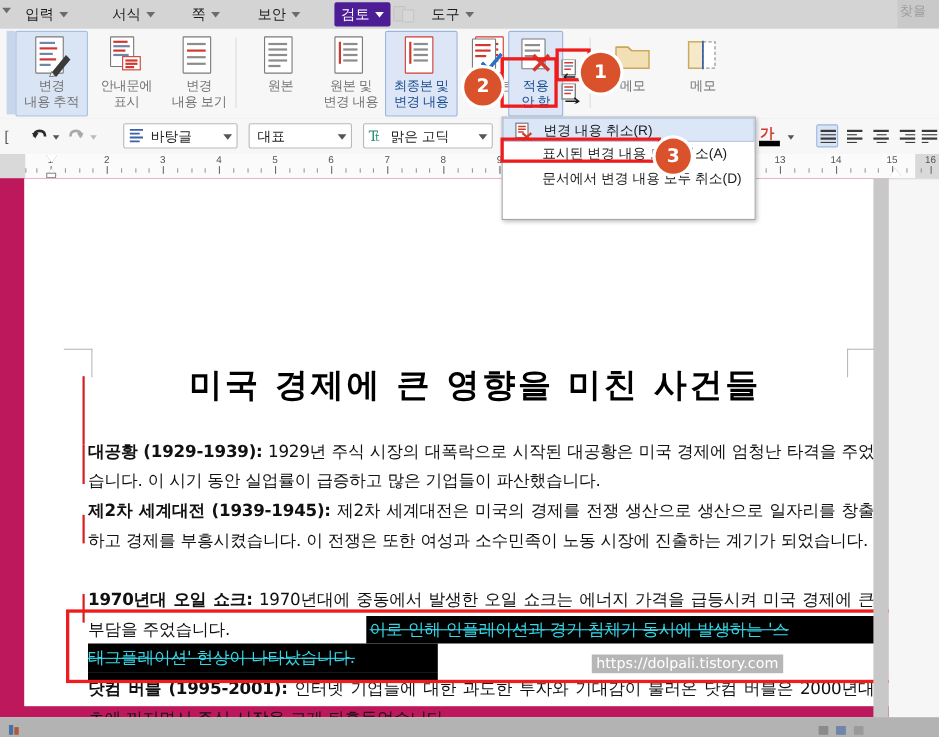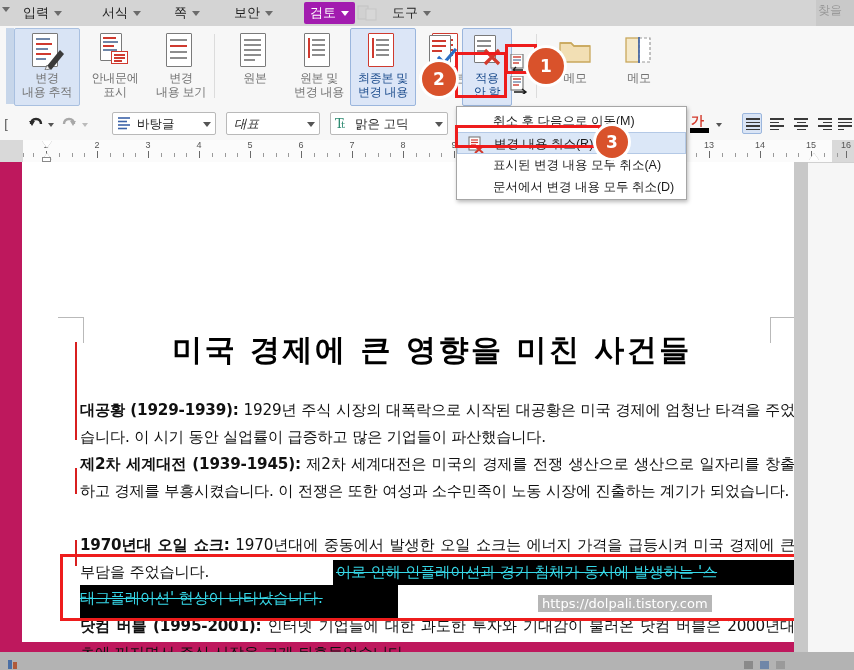--- a/index.html
+++ b/index.html
@@ -24,21 +24,21 @@
   .menu-item{
     position:absolute;top:2px;height:22px;line-height:22px;
     font-size:13px;color:#1b1b1b;padding:0 6px;white-space:nowrap;cursor:default;
   }
   .menu-item .cc{
     display:inline-block;margin-left:5px;width:0;height:0;vertical-align:middle;
     border-left:4px solid transparent;border-right:4px solid transparent;
     border-top:5px solid #6b6b6b;
   }
   .menu-item.active{
-    background:#a21caf;color:#ffffff;border-radius:2px;
+    background:#4c1d95;color:#ffffff;border-radius:2px;
   }
   .menu-item.active .cc{border-top-color:#ffffff;}
   .menu-icon-ghost{
     position:absolute;left:357px;top:5px;width:22px;height:16px;opacity:.45;
   }
   .menu-icon-ghost svg{display:block;}
   .topright-clip{
     position:absolute;right:0;top:0;width:38px;height:26px;
     overflow:hidden;color:#9a9a9a;font-size:12px;
     background:#c9c9c9;
@@ -452,21 +452,21 @@
           <line x1="1" y1="2" x2="13" y2="2" stroke="#3b62a8" stroke-width="1.6"></line>
           <line x1="1" y1="5.5" x2="10" y2="5.5" stroke="#3b62a8" stroke-width="1.6"></line>
           <line x1="1" y1="9" x2="13" y2="9" stroke="#3b62a8" stroke-width="1.6"></line>
           <line x1="1" y1="12.5" x2="10" y2="12.5" stroke="#3b62a8" stroke-width="1.6"></line>
         </svg>
       </span>
       <span class="txt">바탕글</span>
       <span class="arw"></span>
     </div>
 
-    <div class="combo" style="left:226px;width:94px;font-style:italic;">
+    <div class="combo" style="left:226px;width:94px;">
       <span class="txt" style="left:7px;">대표</span>
       <span class="arw"></span>
     </div>
 
     <div class="combo" style="left:330px;width:118px;">
       <span class="lead">
         <svg width="14" height="14" viewBox="0 0 14 14">
           <text x="0" y="12" font-size="13" font-family="DejaVu Serif, serif" fill="#2e8b72">T</text>
           <text x="6" y="12" font-size="10" font-family="DejaVu Serif, serif" fill="#2e8b72">t</text>
         </svg>
@@ -665,23 +665,20 @@
         </svg>
     </div>
     <div class="sb-ico" style="left:776px;">
       <svg width="10" height="10" viewBox="0 0 10 10">
           <rect x="0" y="1" width="9" height="8" fill="#9a9a9a"></rect>
         </svg>
     </div>
   </div>
 
   <div class="dropdown">
-    <div class="dd-item" style="margin-top:3px;">
-      <span>취소 후 다음으로 이동(M)</span>
-    </div>
     <div class="dd-item hi">
       <span class="ic">
         <svg width="17" height="17" viewBox="0 0 17 17">
           <rect x="1" y="1" width="11" height="13" fill="#ffffff" stroke="#7a7a7a" stroke-width="1.1"></rect>
           <line x1="3" y1="4" x2="10" y2="4" stroke="#cf3a2f" stroke-width="1.2"></line>
           <line x1="3" y1="6.5" x2="10" y2="6.5" stroke="#cf3a2f" stroke-width="1.2"></line>
           <line x1="3" y1="9" x2="8" y2="9" stroke="#cf3a2f" stroke-width="1.2"></line>
           <path d="M7 10 L15 17 M15 10 L7 17" stroke="#d33a2c" stroke-width="2" fill="none"></path>
         </svg>
       </span>

